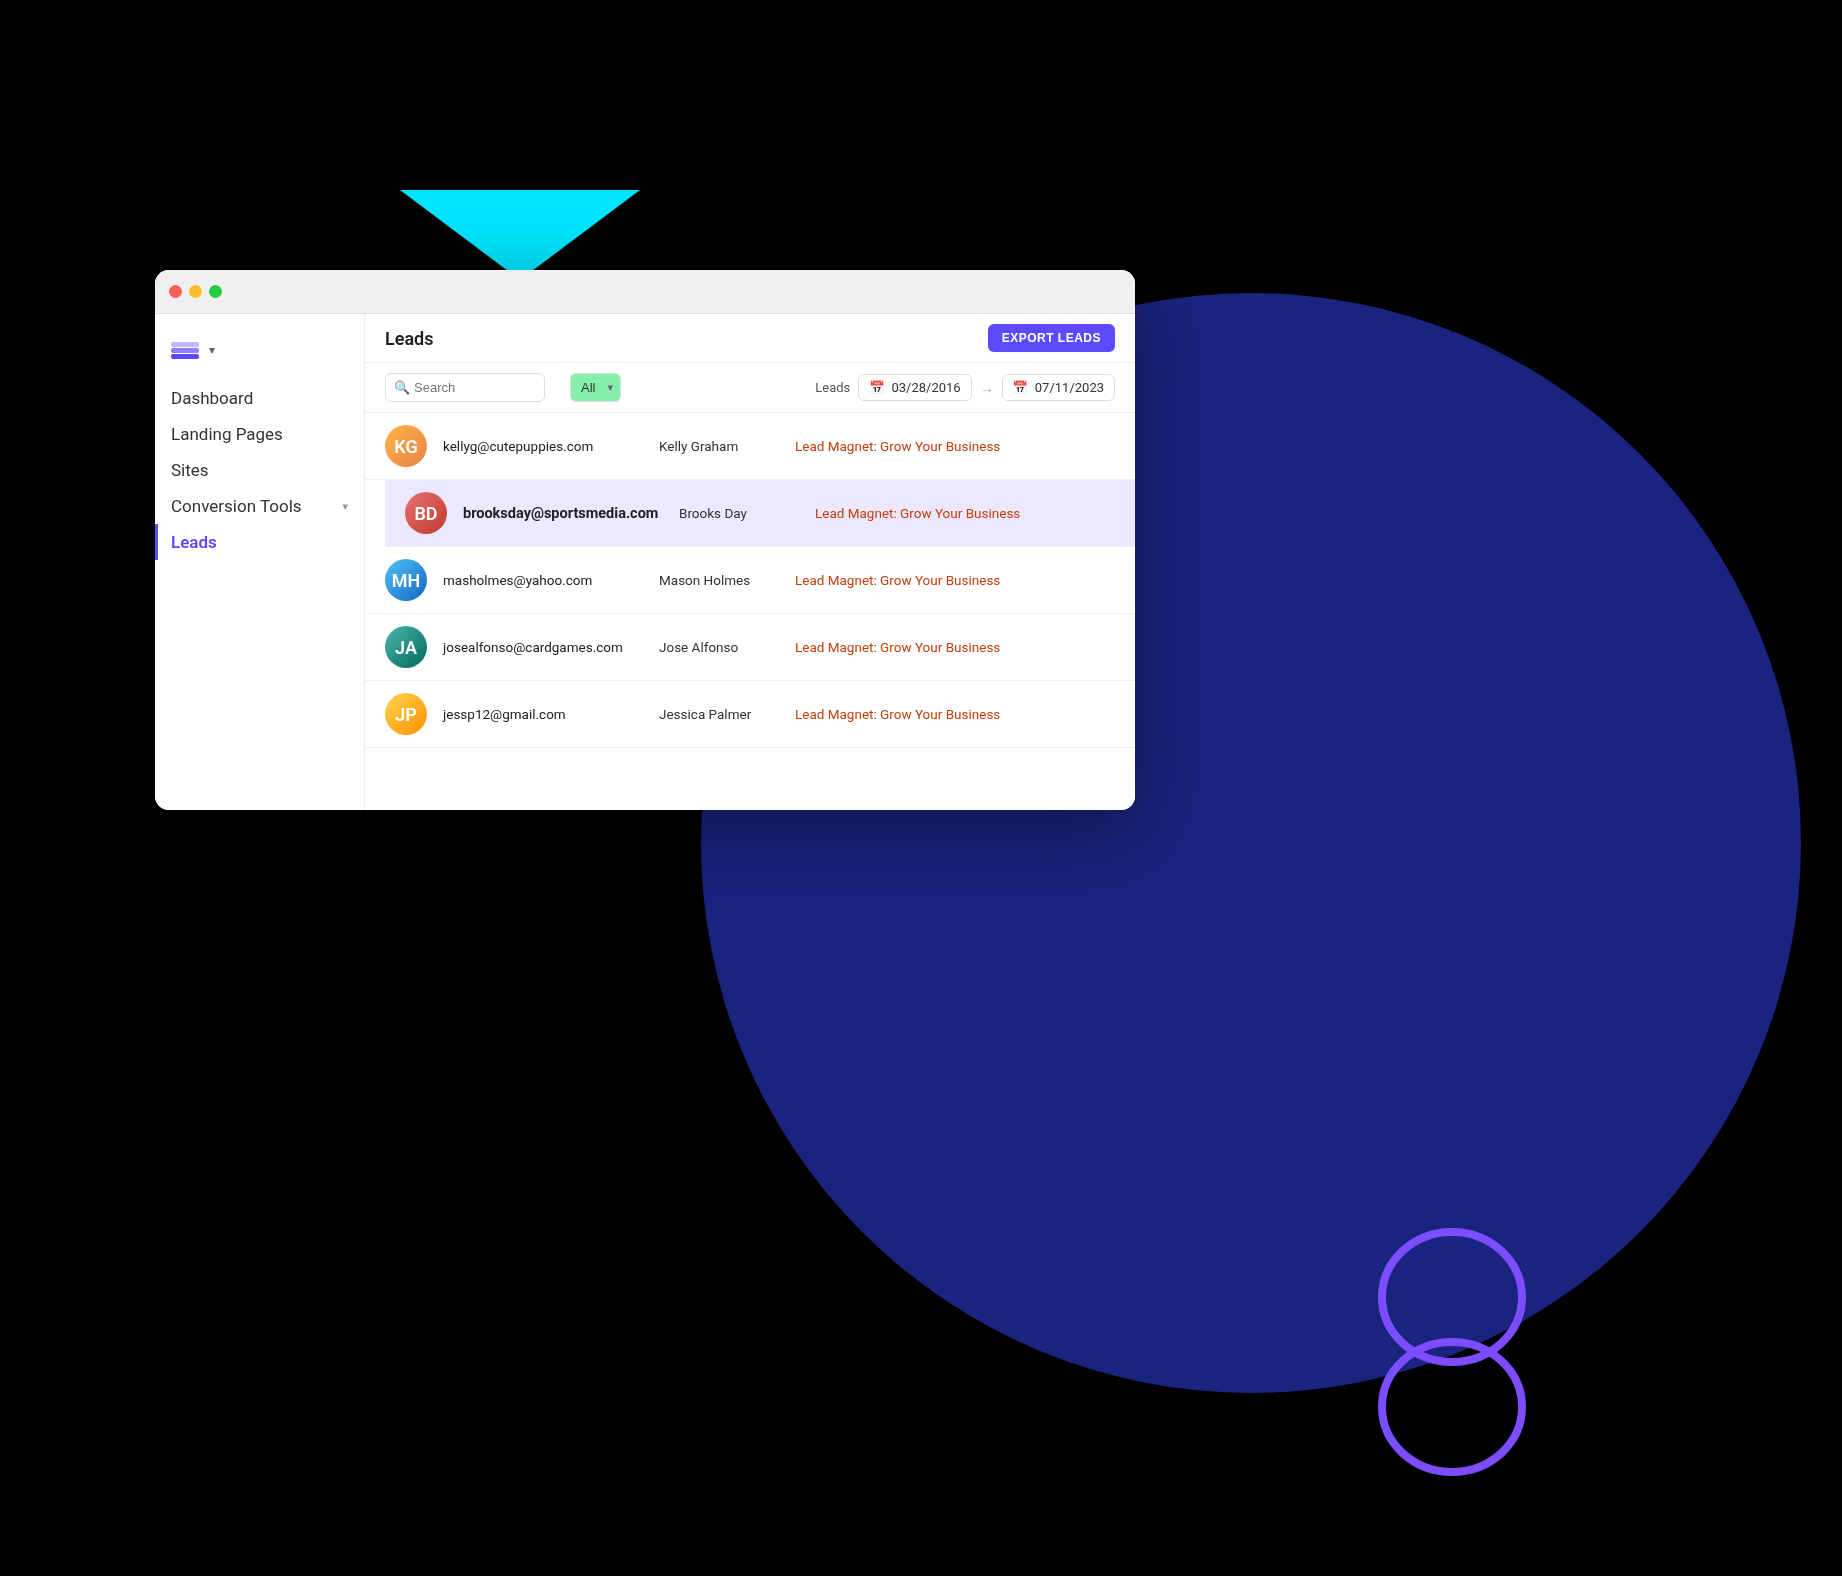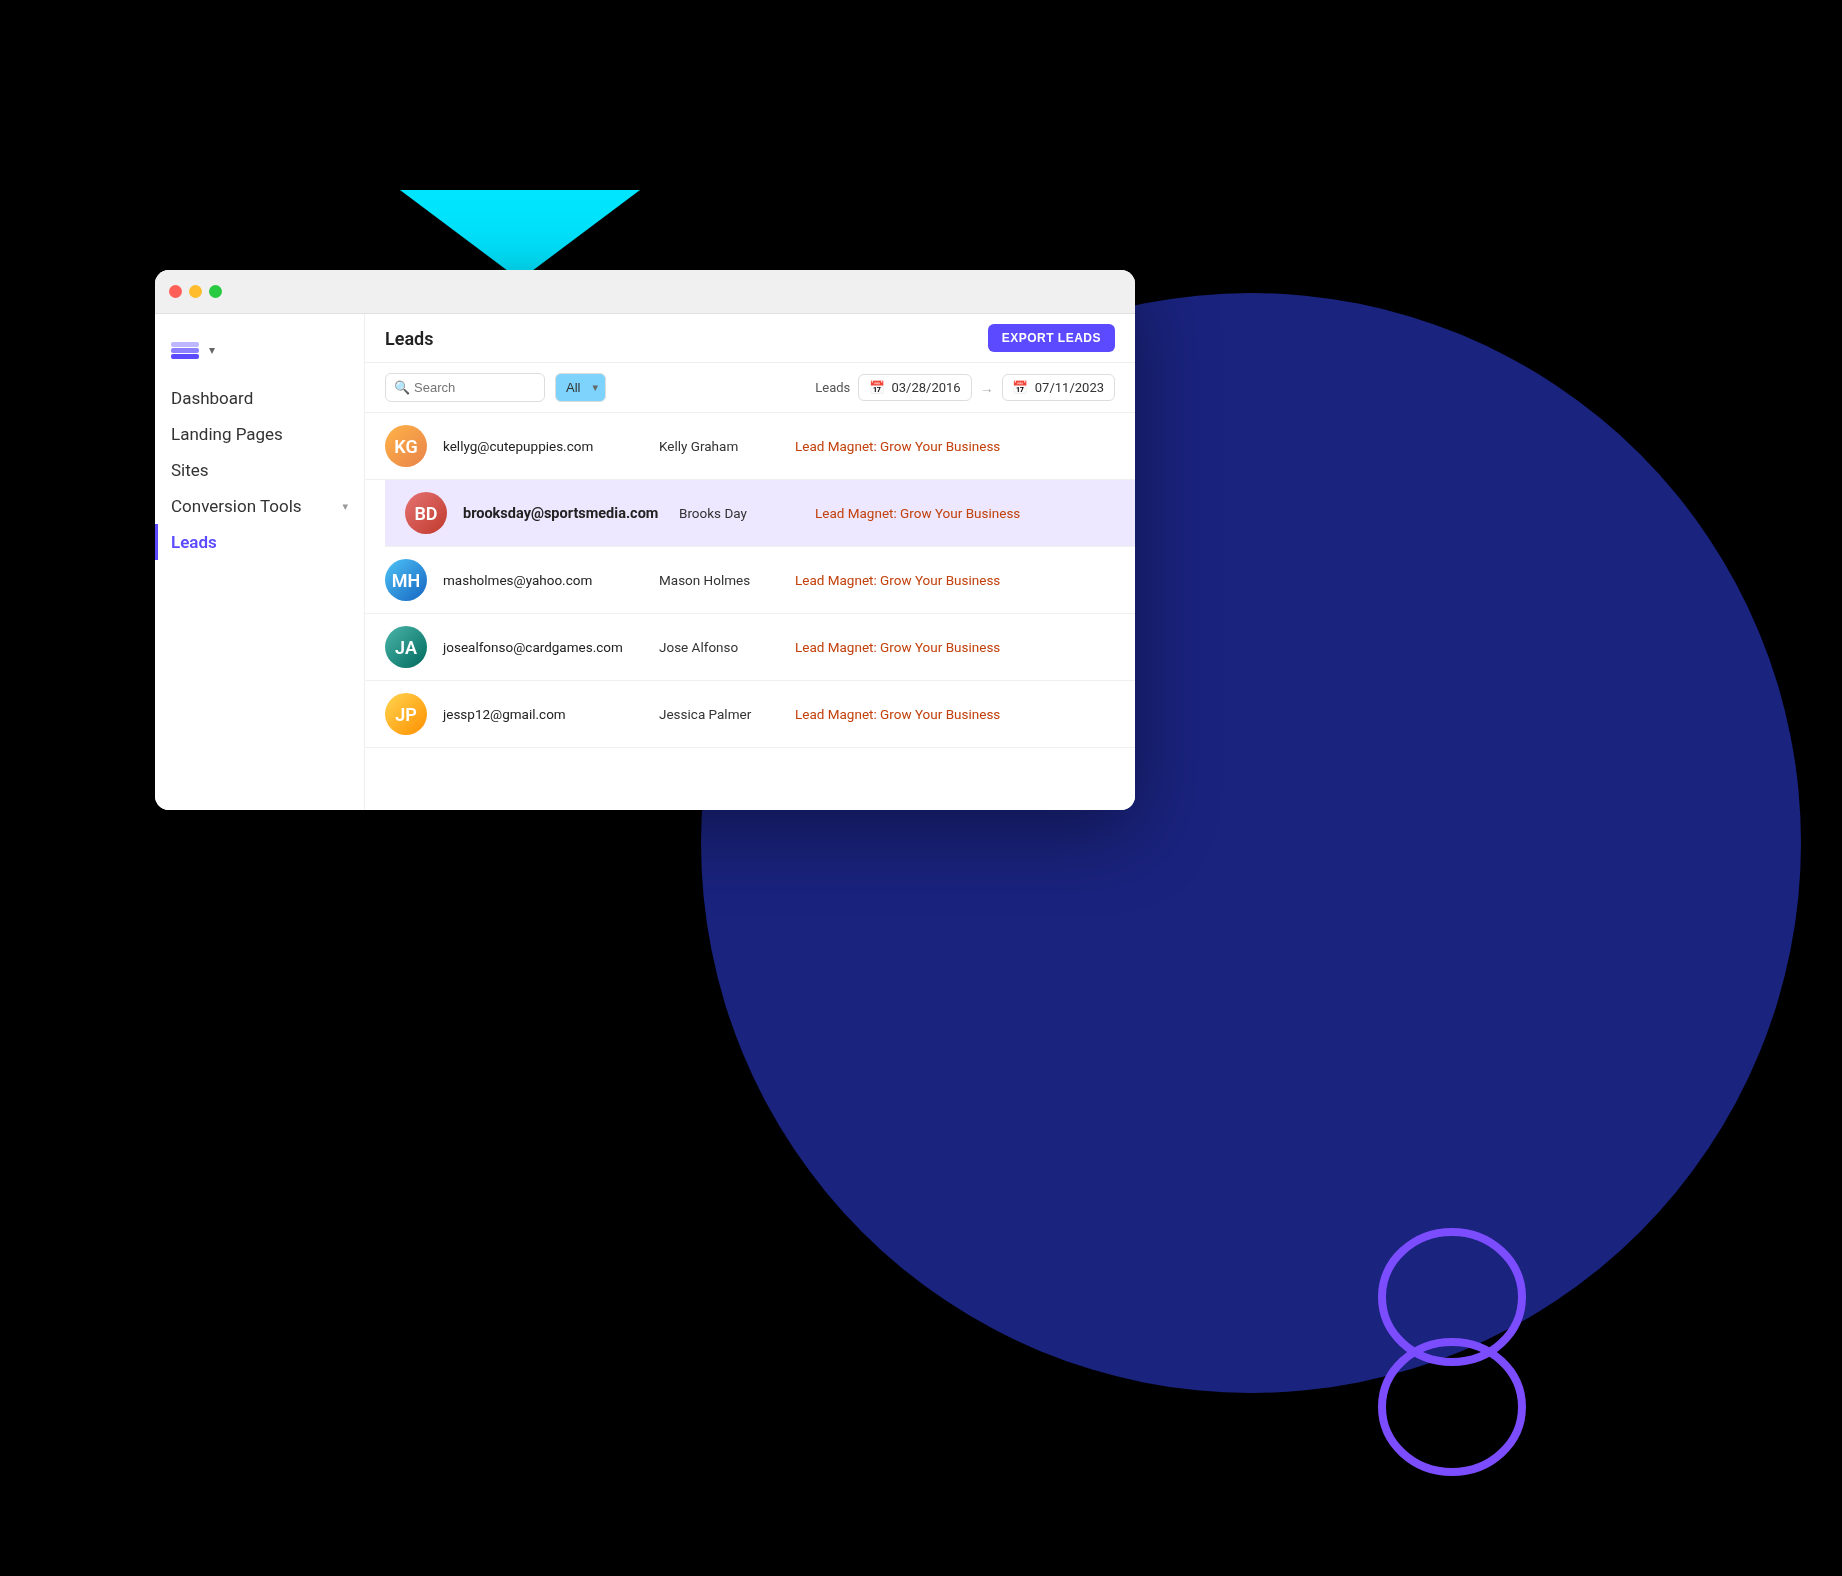--- a/index.html
+++ b/index.html
@@ -235,24 +235,25 @@
       width: 160px;
       outline: none;
     }
 
     .filter-select {
       border: 1px solid #ddd;
       border-radius: 6px;
       padding: 6px 24px 6px 10px;
       font-size: 13px;
       color: #333;
-      background: #7dd3fc;
+      background: #86efac;
       appearance: none;
       cursor: pointer;
       position: relative;
+      margin-left: 15px;
     }
 
     .filter-select-wrap {
       position: relative;
       display: flex;
       align-items: center;
     }
 
     .filter-select-wrap::after {
       content: '▾';

